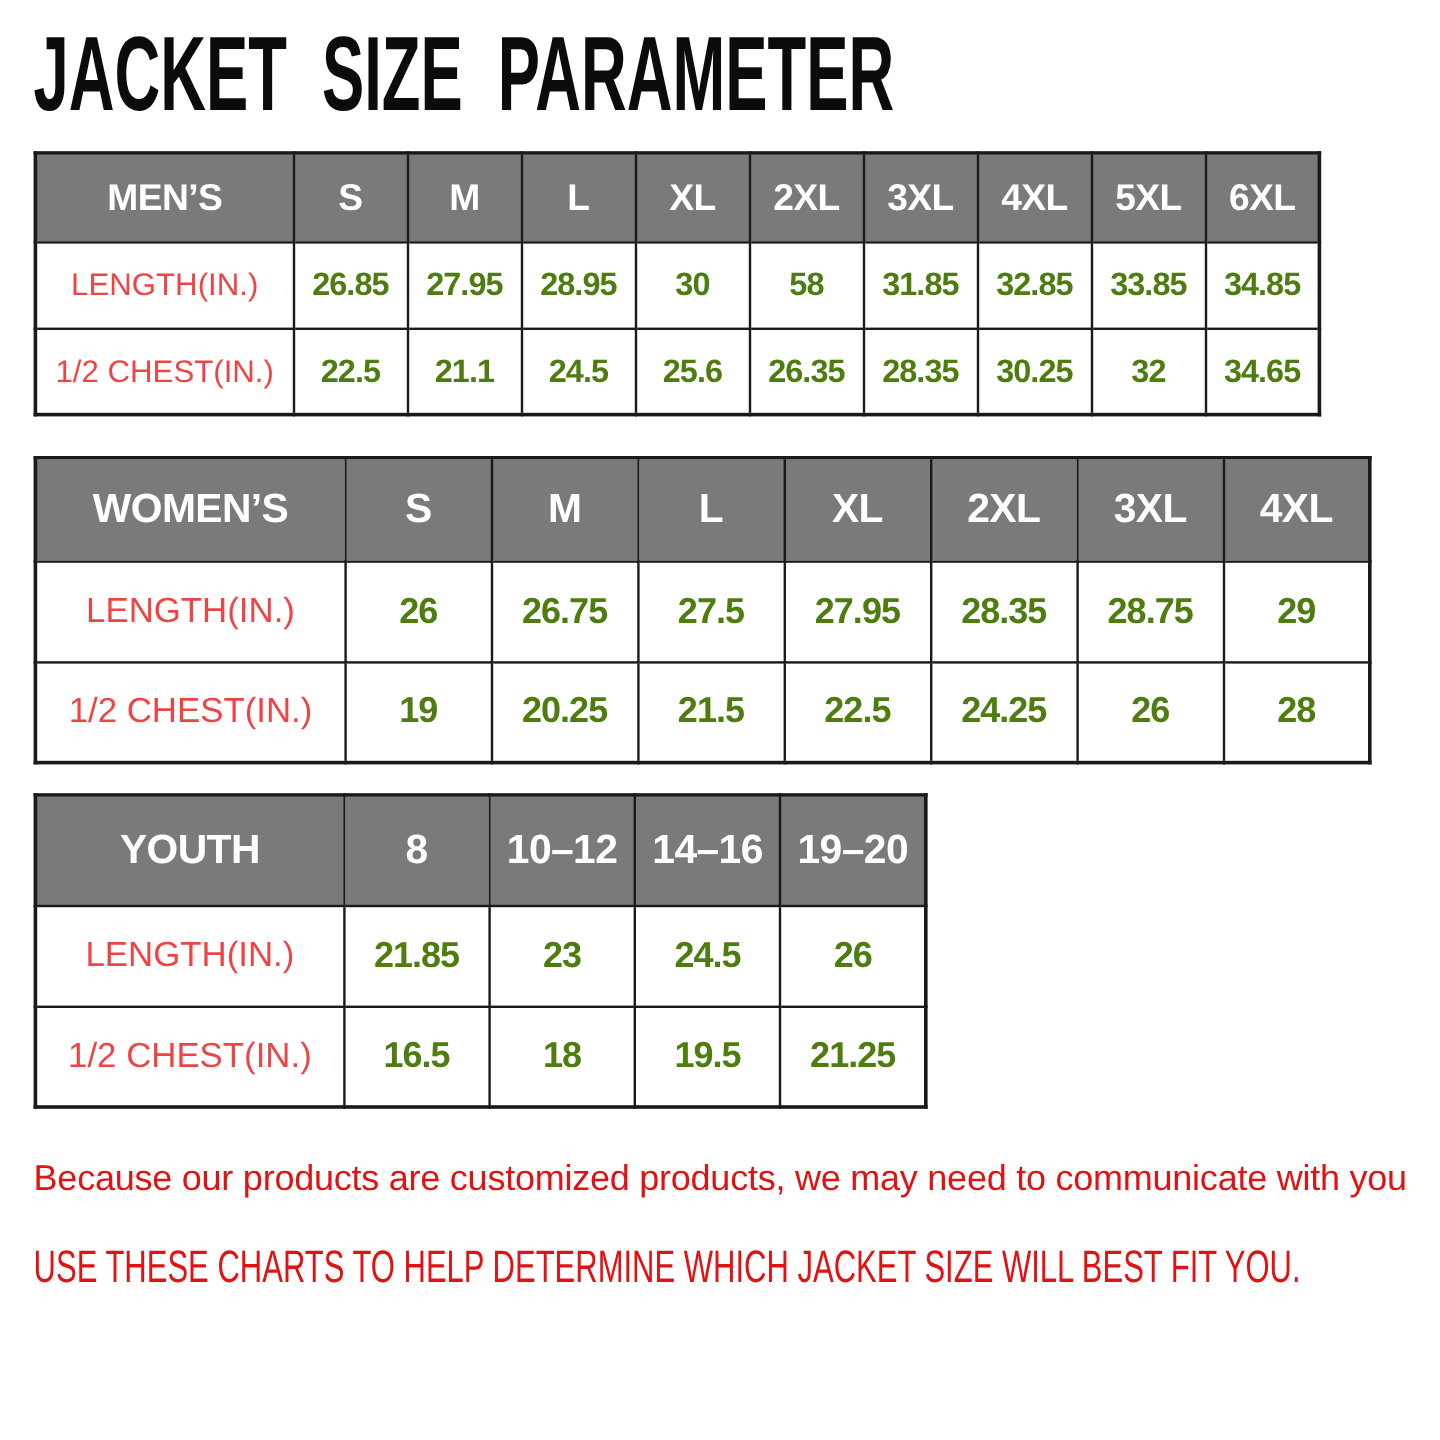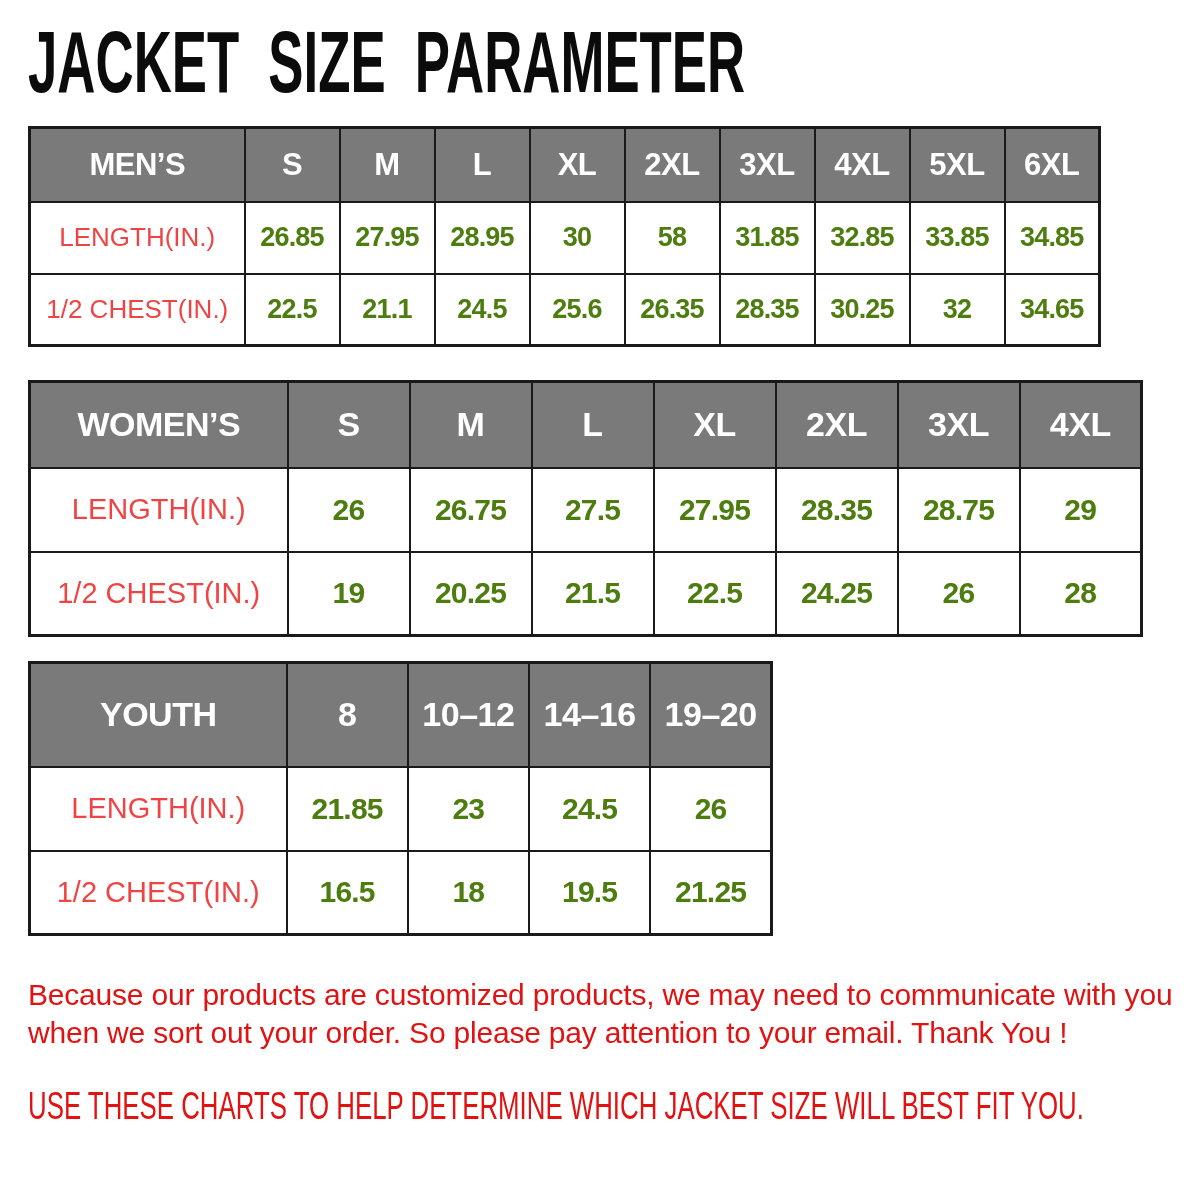--- a/index.html
+++ b/index.html
@@ -65,21 +65,21 @@
 
   .t-women{width:1115px;margin-top:33px;}
   .t-women col.label-col{width:258px;}
   .t-women thead th{height:86px;font-size:34px;text-align:center;}
   .t-women tbody td{height:84px;}
   .t-women td.measurement-label{font-size:29px;}
   .t-women td.measurement-value{font-size:30px;}
 
   .t-youth{width:745px;margin-top:24px;}
   .t-youth col.label-col{width:257px;}
-  .t-youth thead th{height:104px;font-size:34px;}
+  .t-youth thead th{height:92px;font-size:34px;}
   .t-youth tbody td{height:84px;}
   .t-youth td.measurement-label{font-size:29px;}
   .t-youth td.measurement-value{font-size:30px;}
 
   .footer-paragraph{
     margin-top:40px;
     color:var(--red);
     font-size:30px;
     line-height:38px;
     letter-spacing:-0.2px;
@@ -235,16 +235,15 @@
           <td class="measurement-value">18</td>
           <td class="measurement-value">19.5</td>
           <td class="measurement-value">21.25</td>
         </tr>
       </tbody>
     </table>
 </div>
 
 <div class="footer-paragraph">
   <div>Because our products are customized products, we may need to communicate with you</div>
-  <div>when we sort out your order. So please pay attention to your email. Thank You !</div>
 </div>
 
 <div class="footer-advice">USE THESE CHARTS TO HELP DETERMINE WHICH JACKET SIZE WILL BEST FIT YOU.</div>
 
 </body></html>

